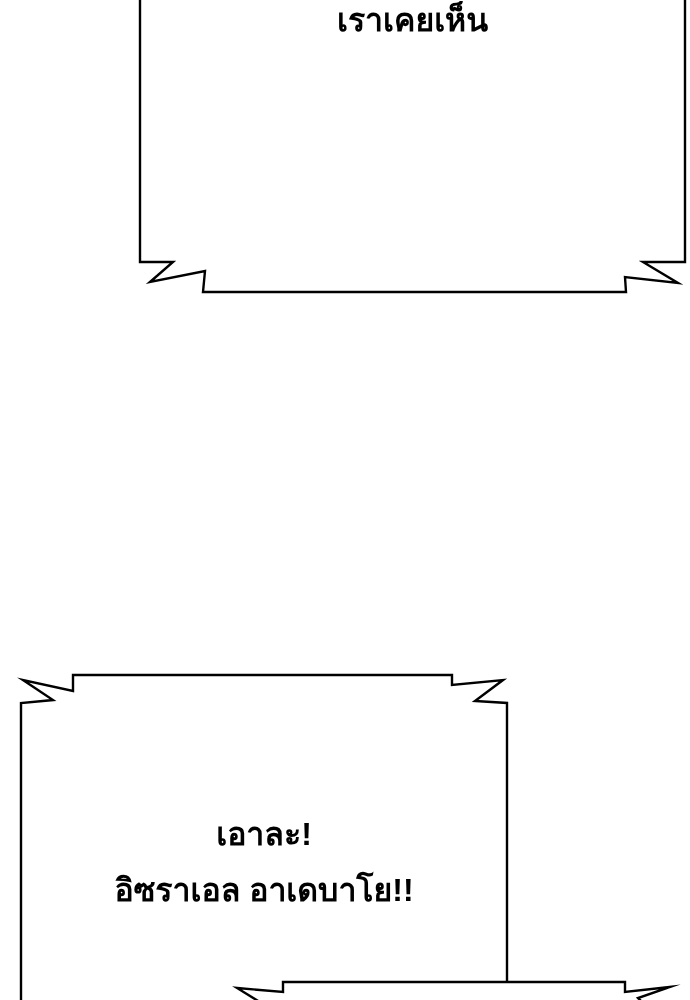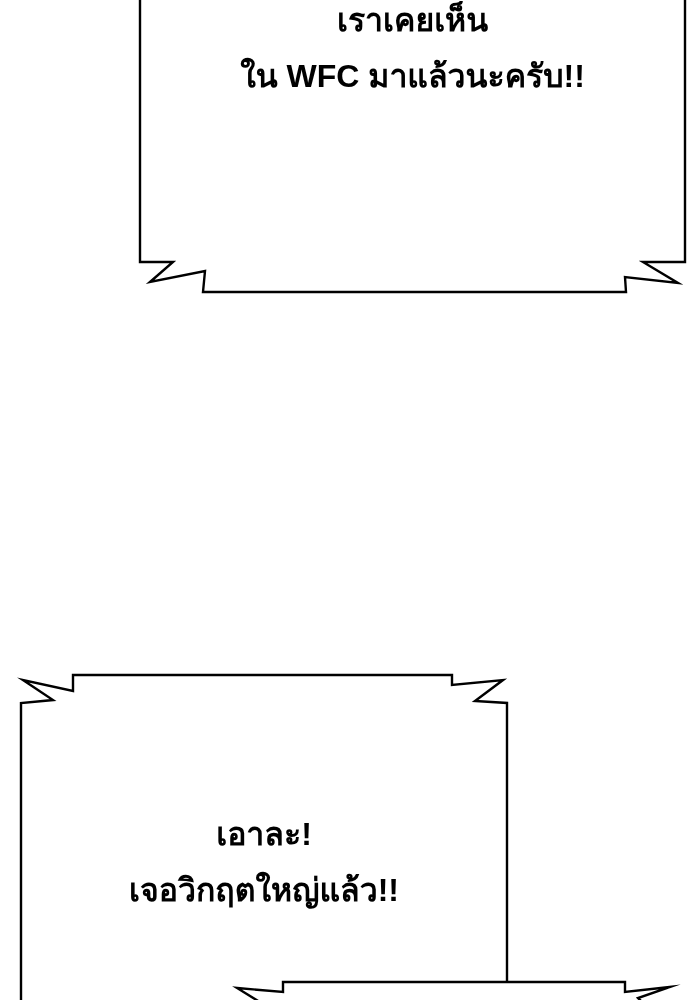--- a/index.html
+++ b/index.html
@@ -67,21 +67,20 @@
 
     <path class="bubble-outline" d="M 73,675 L 73,691 L 23,680 L 53,700 L 21,703 L 21,1012
              L 507,1012 L 507,703 L 475,701 L 503,680 L 452,685 L 452,675 Z"></path>
 
     <path class="bubble-outline" d="M 283,982 L 625,982 L 625,992 L 670,987 L 638,998 L 652,1012
              L 263,1004 L 237,988 L 283,992 Z"></path>
   </svg>
 
   <div class="speech-text speech-text-top">
     <div>เราเคยเห็น</div>
-    <div>ใน WFC มาแล้วนะครับ!!</div>
   </div>
 
   <div class="speech-text speech-text-middle">
     <div>เอาละ!</div>
-    <div>เจอวิกฤตใหญ่แล้ว!!</div>
+    <div>อิซราเอล อาเดบาโย!!</div>
   </div>
 
 </div>
 
 </body></html>

